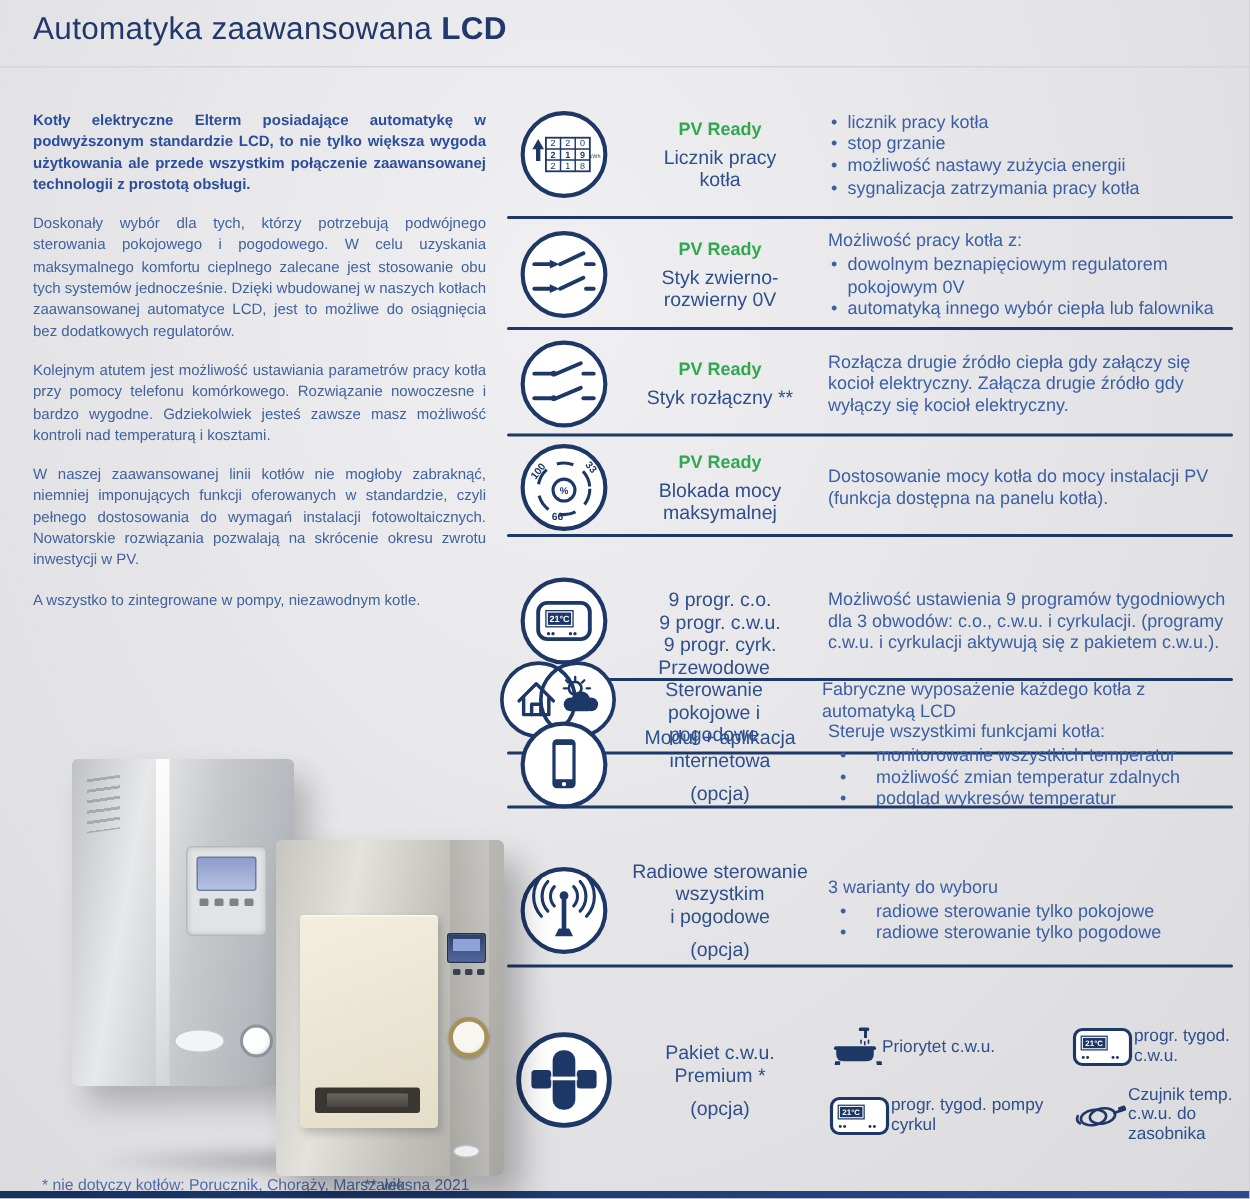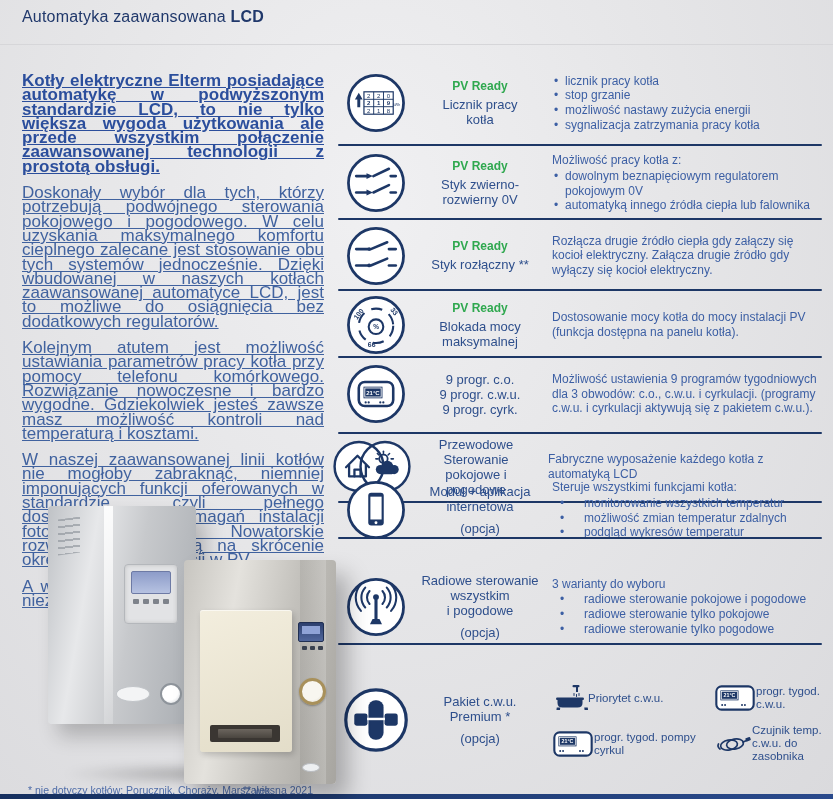--- a/index.html
+++ b/index.html
@@ -11,26 +11,26 @@
     --desc:#3c5fa4;
   }
   *{box-sizing:border-box;margin:0;padding:0;}
   html,body{background:#cfcfd2;}
   .page{
     position:relative;width:833px;height:799px;overflow:hidden;
     font-family:"Liberation Sans", sans-serif;
     background:radial-gradient(ellipse at 45% 25%, #f0f0f2 0%, #e6e6e8 45%, #dadadd 100%);
   }
   
-  .title{position:absolute;left:22px;top:8px;font-size:16px;color:#20386b;letter-spacing:.2px;}
+  .title{position:absolute;left:22px;top:8px;font-size:21px;color:#20386b;letter-spacing:.2px;}
   .title b{font-weight:700;}
   .title-underline{position:absolute;left:0;top:44px;width:100%;height:1px;background:#d6d6d9;}
   
   .intro{position:absolute;left:22px;top:74px;width:302px;}
-  .intro p{font-size:17px;line-height:14.3px;text-align:justify;color:var(--body);margin-bottom:12px;text-decoration:underline;}
+  .intro p{font-size:10px;line-height:14.3px;text-align:justify;color:var(--body);margin-bottom:12px;}
   .intro p.lead{font-weight:700;color:var(--bodyBold);}
   
   .frow{position:absolute;left:332px;width:494px;display:flex;align-items:center;padding-left:2px;}
   .rline{position:absolute;left:6px;right:4px;bottom:0;height:2px;background:var(--navy);border-radius:1px;}
   .ficon{width:84px;flex:0 0 84px;display:flex;align-items:center;justify-content:center;}
   .ficon.wide{flex-basis:84px;justify-content:flex-start;margin-left:-4px;}
   .flabel{width:124px;flex:0 0 124px;text-align:center;color:var(--label);font-size:13px;line-height:15px;}
   .flabel .pv{color:var(--green);font-weight:700;font-size:12px;margin-bottom:3px;}
   .flabel .opt{margin-top:7px;}
   .fdesc{flex:1;padding:0 4px 0 10px;font-size:12px;line-height:14.6px;color:var(--desc);}
@@ -204,21 +204,21 @@
     </div>
     <div class="flabel">
       <div class="pv">PV Ready</div>
       <div>Styk zwierno-</div>
       <div>rozwierny 0V</div>
     </div>
     <div class="fdesc">
       <div class="dintro">Możliwość pracy kotła z:</div>
       <ul>
         <li>dowolnym beznapięciowym regulatorem pokojowym 0V</li>
-        <li>automatyką innego źródła ciepła lub falownika</li>
+        <li>automatyką innego wybór ciepła lub falownika</li>
       </ul>
     </div>
     <div class="rline"></div>
   </div>
 
   <div class="frow" style="top:220px;height:71px;">
     <div class="ficon">
       <svg width="62" height="62" viewBox="0 0 72 72">
         <circle cx="36" cy="36" r="32" fill="#fff" stroke="#1d3766" stroke-width="3.2"></circle>
         <g stroke="#1d3766" stroke-width="3" stroke-linecap="round" fill="none">
@@ -259,21 +259,21 @@
       <div class="pv">PV Ready</div>
       <div>Blokada mocy</div>
       <div>maksymalnej</div>
     </div>
     <div class="fdesc">
       <div>Dostosowanie mocy kotła do mocy instalacji PV (funkcja dostępna na panelu kotła).</div>
     </div>
     <div class="rline"></div>
   </div>
 
-  <div class="frow" style="top:354px;height:80px;">
+  <div class="frow" style="top:374px;height:80px;">
     <div class="ficon">
       <svg width="62" height="62" viewBox="0 0 72 72">
         <circle cx="36" cy="36" r="32" fill="#fff" stroke="#1d3766" stroke-width="3.2"></circle>
         <rect x="16" y="22" width="40" height="28" rx="7" fill="#fff" stroke="#1d3766" stroke-width="3"></rect>
         <rect x="21.5" y="27.5" width="22" height="13.5" fill="#1d3766"></rect>
         <rect x="23" y="29" width="19" height="10.5" fill="none" stroke="#fff" stroke-width="1"></rect>
         <text x="32.5" y="37" font-size="7" font-weight="bold" fill="#fff" text-anchor="middle">21°C</text>
         <circle cx="24" cy="45.8" r="1.3" fill="#1d3766"></circle>
           <circle cx="27.5" cy="45.8" r="1.3" fill="#1d3766"></circle>
         <circle cx="41" cy="45.8" r="1.3" fill="#1d3766"></circle>
@@ -375,21 +375,20 @@
     </div>
     <div class="flabel">
       <div>Radiowe sterowanie</div>
       <div>wszystkim</div>
       <div>i pogodowe</div>
       <div class="opt">(opcja)</div>
     </div>
     <div class="fdesc">
       <div class="dintro">3 warianty do wyboru</div>
       <ul class="wide">
-        <li>radiowe sterowanie pokojowe i pogodowe</li>
         <li>radiowe sterowanie tylko pokojowe</li>
         <li>radiowe sterowanie tylko pogodowe</li>
       </ul>
     </div>
     <div class="rline"></div>
   </div>
 
   <div class="frow" style="top:645px;height:150px;">
     <div class="ficon">
       <svg width="68" height="68" viewBox="0 0 72 72">

